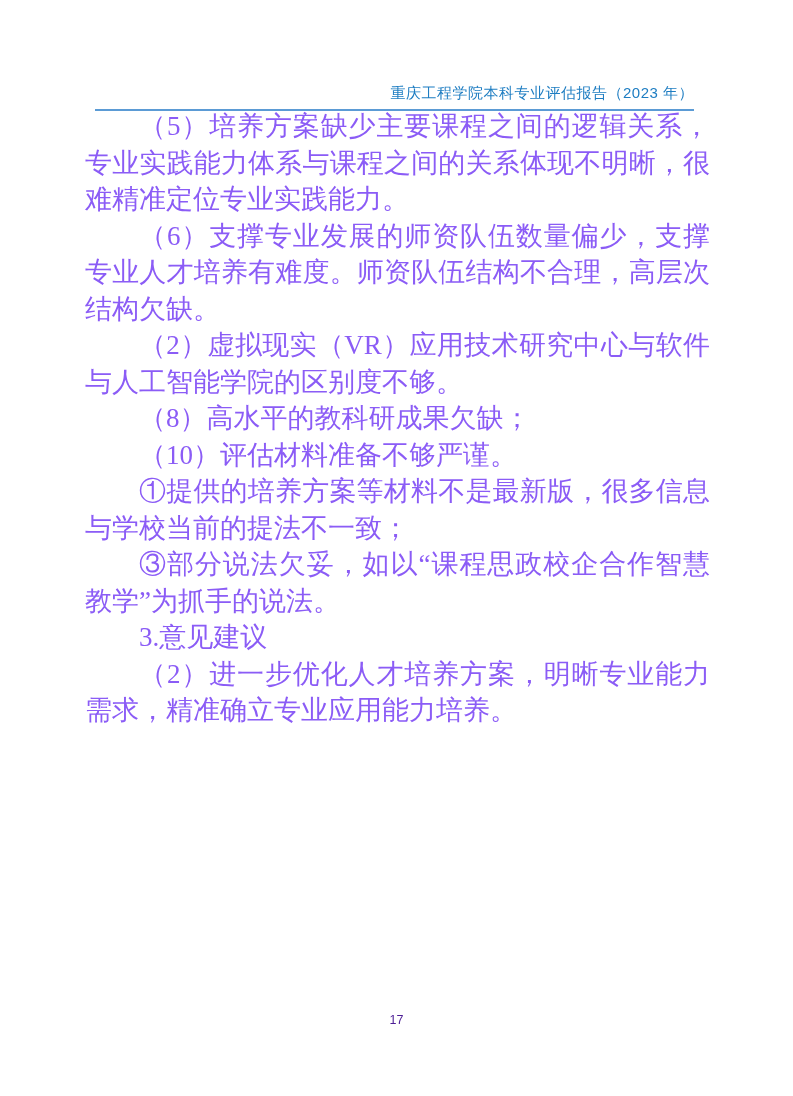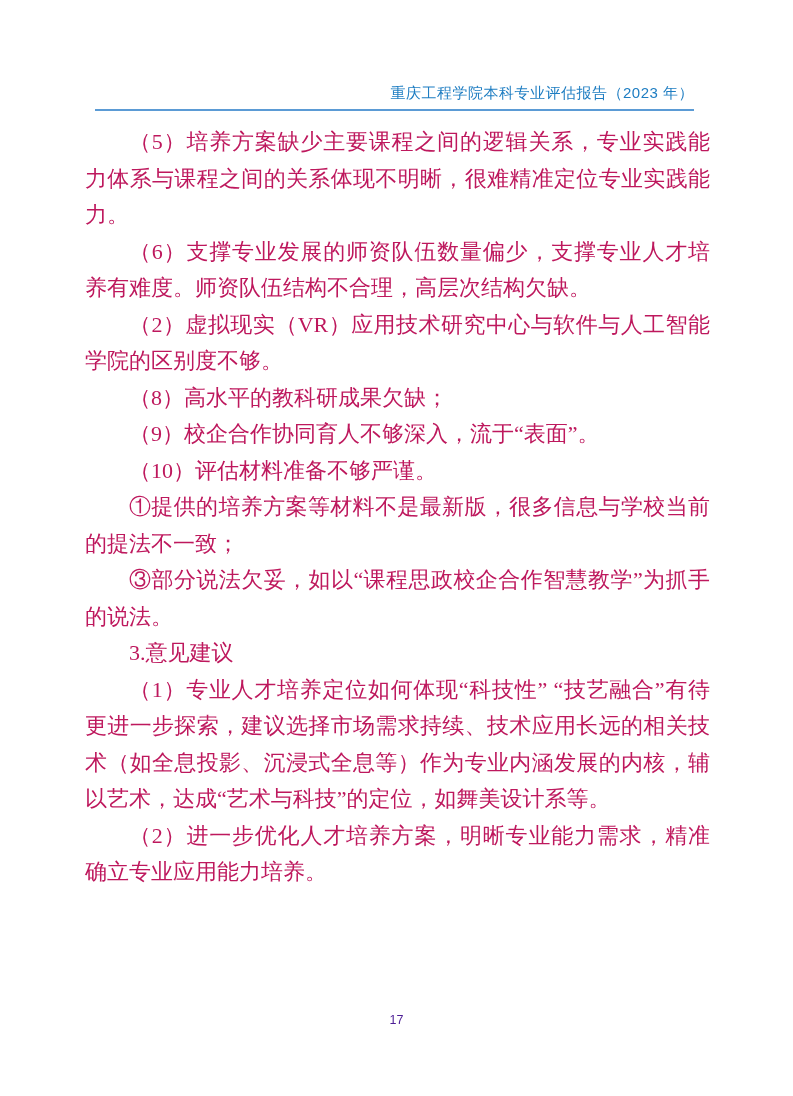--- a/index.html
+++ b/index.html
@@ -34,27 +34,27 @@
   .header-rule {
     position: absolute;
     top: 109px;
     left: 95px;
     width: 599px;
     height: 0;
     border-top: 2px solid #5b9bd5;
   }
   .doc-body {
     position: absolute;
-    top: 124px;
+    top: 108px;
     left: 85px;
     width: 625px;
     font-family: "Liberation Serif", "DejaVu Serif", serif;
-    font-size: 22px;
+    font-size: 27px;
     line-height: 36.5px;
-    color: #be185d;
+    color: #8b5cf6;
     text-align: justify;
   }
   .doc-body p {
     margin: 0;
     padding: 0;
     text-indent: 2em;
   }
   .page-footer {
     position: absolute;
     top: 1013px;
@@ -75,26 +75,24 @@
     <span>重庆工程学院本科专业评估报告（2023 年）</span>
   </div>
 
   <div class="header-rule"></div>
 
   <div class="doc-body">
       <p>（5）培养方案缺少主要课程之间的逻辑关系，专业实践能力体系与课程之间的关系体现不明晰，很难精准定位专业实践能力。</p>
       <p>（6）支撑专业发展的师资队伍数量偏少，支撑专业人才培养有难度。师资队伍结构不合理，高层次结构欠缺。</p>
       <p>（2）虚拟现实（VR）应用技术研究中心与软件与人工智能学院的区别度不够。</p>
       <p>（8）高水平的教科研成果欠缺；</p>
-      <p>（9）校企合作协同育人不够深入，流于“表面”。</p>
       <p>（10）评估材料准备不够严谨。</p>
       <p>①提供的培养方案等材料不是最新版，很多信息与学校当前的提法不一致；</p>
       <p>③部分说法欠妥，如以“课程思政校企合作智慧教学”为抓手的说法。</p>
       <p>3.意见建议</p>
-      <p>（1）专业人才培养定位如何体现“科技性” “技艺融合”有待更进一步探索，建议选择市场需求持续、技术应用长远的相关技术（如全息投影、沉浸式全息等）作为专业内涵发展的内核，辅以艺术，达成“艺术与科技”的定位，如舞美设计系等。</p>
       <p>（2）进一步优化人才培养方案，明晰专业能力需求，精准确立专业应用能力培养。</p>
     </div>
 
   <div class="page-footer">
     <span>17</span>
   </div>
 
 </div>
 
 </body></html>

